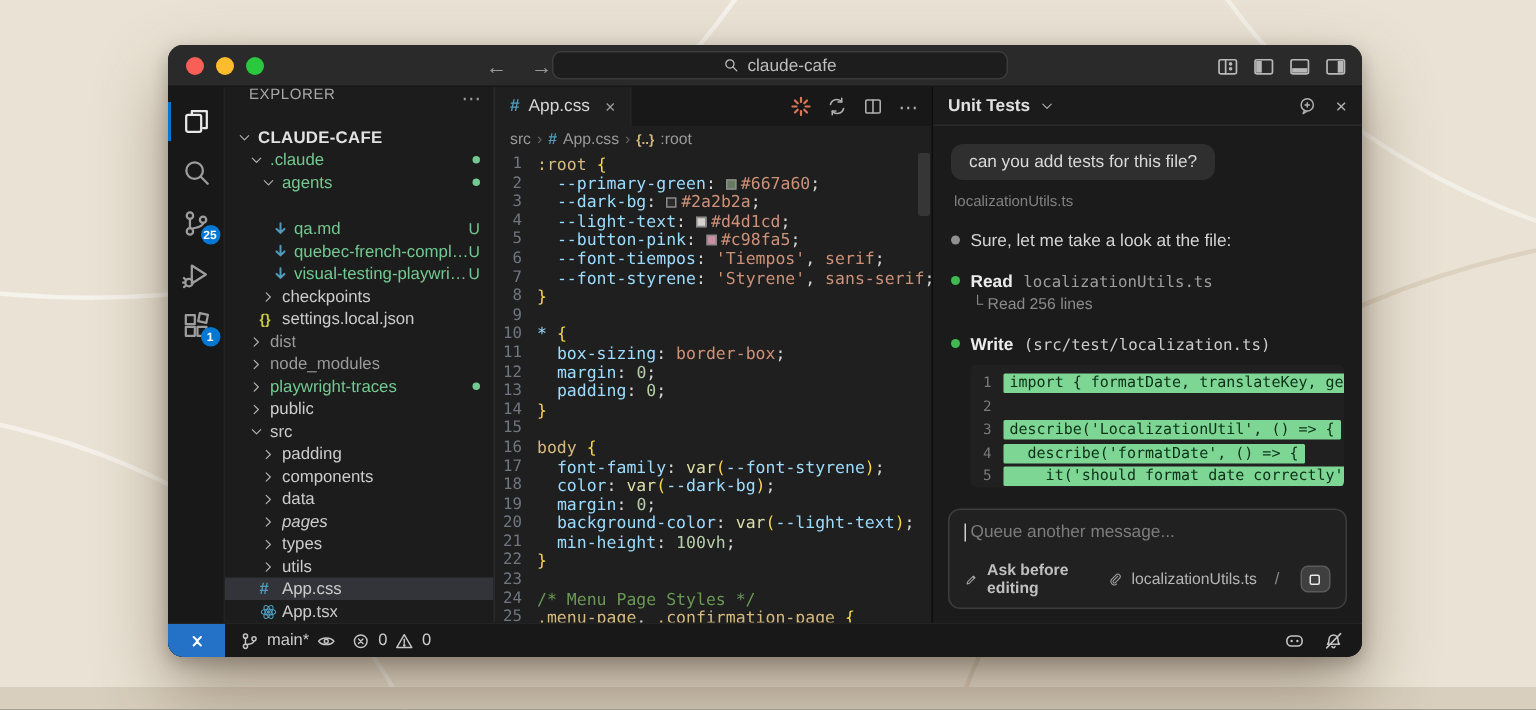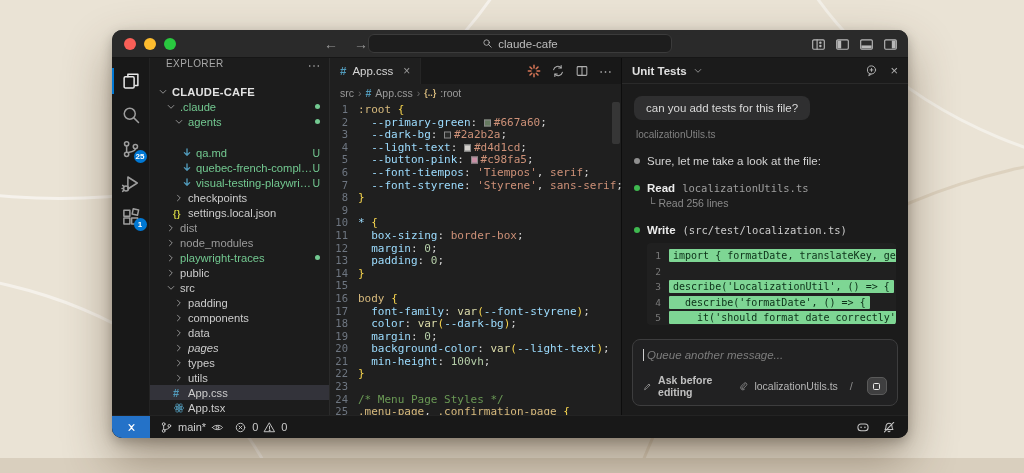--- a/index.html
+++ b/index.html
@@ -112,21 +112,21 @@
   .cbrow { display:flex; height:15.5px; align-items:center; }
   .cbn { width:22px; flex:none; text-align:right; padding-right:8px; color:#7a7a7a; font:9.5px "DejaVu Sans Mono", monospace; }
   .cbt { font:10px "DejaVu Sans Mono", monospace; white-space:pre; color:#c8c8c8; }
   .cbt.hl { background:#7ed694; color:#0c3018; padding:1px 4px; border-radius:1px; }
   .pondering { display:flex; align-items:center; gap:7px; margin-top:13px; }
   .pondering .ic { width:13px; height:13px; color:#d97757; }
   .pondering .ptext { font-size:12px; font-weight:bold; color:#ececec; }
   .inputbox { position:absolute; left:10px; right:10px; bottom:9px; background:#212122; border:1px solid #3d3d3e; border-radius:8px; padding:9px 10px 7px 10px; }
   .ib-top { display:flex; align-items:center; }
   .caret { width:1px; height:12px; background:#d0d0d0; margin-right:3px; }
-  .placeholder { font-size:11.5px; color:#7d7d7d;font-style:italic; }
+  .placeholder { font-size:11.5px; color:#7d7d7d; }
   .ib-bottom { margin-top:13px; display:flex; align-items:center; gap:6px; color:#b5b5b5; }
   .ib-bottom .ic { width:11px; height:11px; display:inline-flex; color:#a5a5a5; }
   .ib-label { font-size:10.5px; font-weight:bold; color:#c0c0c0; }
   .ib-file { font-size:10.5px; color:#b5b5b5; }
   .ib-spacer { flex:1; }
   .slash { font-size:11px; color:#8a8a8a; margin-right:8px; }
   .stopbtn { width:24px; height:18px; border-radius:5px; background:#3f3f40; border:1px solid #5a5a5a; display:flex; align-items:center; justify-content:center; }
   .stopbtn .sq { width:7px; height:7px; border:1.5px solid #e8e8e8; border-radius:1.5px; }
 
   

